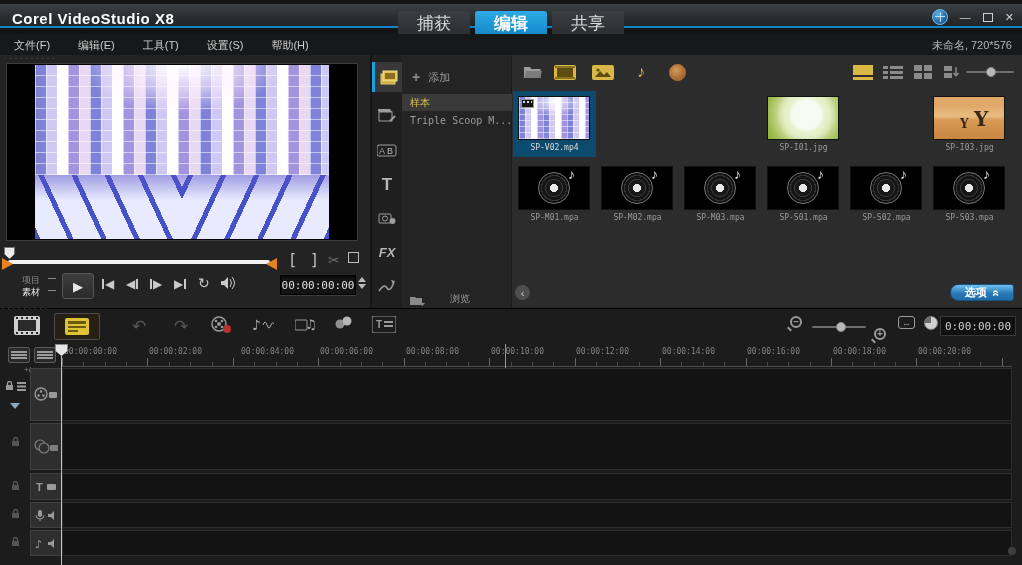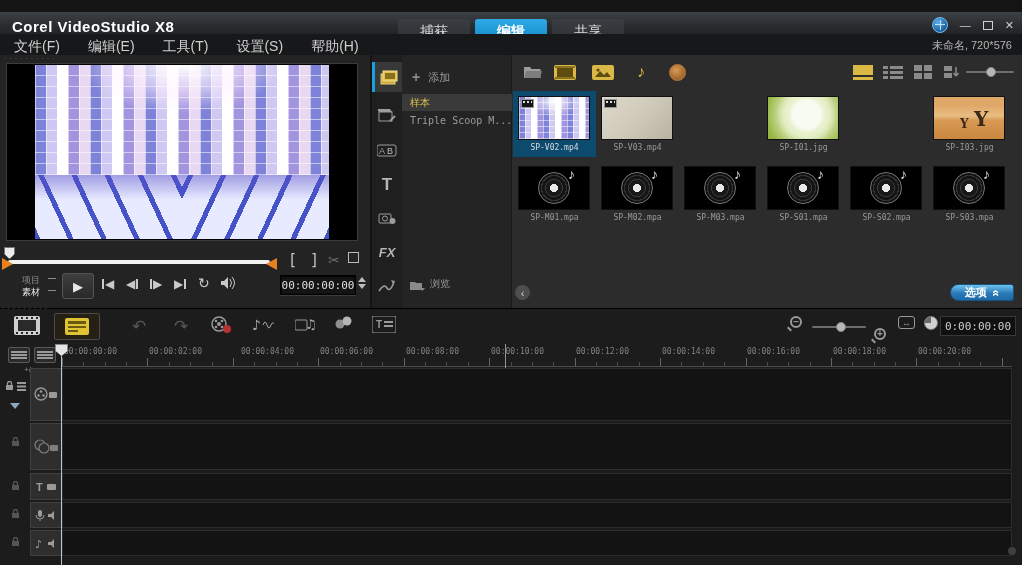--- a/index.html
+++ b/index.html
@@ -1,38 +1,38 @@
 <!DOCTYPE html>
 <html><head>
 <meta charset="utf-8">
 <style>
   *{margin:0;padding:0;box-sizing:border-box}
   html,body{width:1022px;height:565px;overflow:hidden}
   body{font-family:"Liberation Sans",sans-serif;background:#141414;position:relative}
   svg{display:block}
 
   
-  #titlebar{position:absolute;left:0;top:12px;width:1022px;height:24px;
+  #titlebar{position:absolute;left:0;top:4px;width:1022px;height:24px;
     background:linear-gradient(180deg,#3d4145 0%,#2a2d30 60%,#222427 100%);border-bottom:2px solid #1385c6}
   .app-title{position:absolute;left:12px;top:6px;color:#fff;font-size:15px;letter-spacing:.5px;font-weight:bold}
   .step-tabs{position:absolute;left:398px;top:7px;display:flex;gap:5px}
   .step-tab{width:72px;height:25px;background:linear-gradient(180deg,#3a3e42,#2b2e31);color:#d8d8d8;
-    font-size:14px;display:flex;align-items:center;justify-content:center;border-radius:3px 3px 0 0;cursor:default}
+    font-size:17px;display:flex;align-items:center;justify-content:center;border-radius:3px 3px 0 0;cursor:default}
   .step-tab.active{background:linear-gradient(180deg,#2eaae6,#1287c8);color:#fff;font-weight:bold}
   .winctl{position:absolute;right:8px;top:5px;display:flex;gap:12px;align-items:center}
   .globe{width:16px;height:16px;border-radius:50%;background:radial-gradient(circle at 35% 30%,#5ab0e8,#1f5f9e 70%);
     border:1px solid #6cc0f0;position:relative}
   .globe:before{content:"";position:absolute;left:2px;top:6px;right:2px;height:1px;background:#bfe2f6}
   .globe:after{content:"";position:absolute;left:7px;top:2px;bottom:2px;width:1px;background:#bfe2f6}
   .wbtn{color:#cfcfcf;font-size:11px;line-height:12px}
   .wbox{width:10px;height:9px;border:1px solid #cfcfcf}
 
   
   #menubar{position:absolute;left:0;top:34px;width:1022px;height:21px;background:#17181a}
-  .menu-item{color:#cfcfcf;font-size:14px;margin-right:28px}
+  .menu-item{color:#cfcfcf;font-size:11px;margin-right:28px}
   #menubar .left{position:absolute;left:14px;top:4px;display:flex}
   .proj-info{position:absolute;right:10px;top:4px;color:#b5b5b5;font-size:11px}
 
   
   #preview-panel{position:absolute;left:0;top:55px;width:370px;height:253px;background:#232323}
   .drag-dots{color:#5a5a5a;font-size:7px;letter-spacing:3px;position:absolute}
   #video-frame{position:absolute;left:6px;top:8px;width:352px;height:178px;background:#000;border:1px solid #3c3c3c}
   .pillar{position:absolute;top:0;bottom:0;width:28px;background:#000}
   #video-content{position:absolute;left:28px;right:28px;top:1px;bottom:1px;overflow:hidden}
   .mosaic-wall{position:absolute;left:0;right:0;top:0;height:63%;
@@ -81,21 +81,21 @@
   #nav-strip{position:absolute;left:0;top:0;width:30px;height:253px;background:#1f1f1f}
   .nav-ic{position:absolute;left:0;width:30px;height:30px;display:flex;align-items:center;justify-content:center;color:#9d9d9d}
   .nav-ic.active{background:#383838;border-left:3px solid #1a9fe0}
   .nav-txt{font-size:12px;font-weight:bold;color:#b5b5b5}
   #side-list{position:absolute;left:30px;top:0;width:110px;height:253px;background:#242424;border-right:1px solid #1a1a1a}
   .add-row{position:absolute;left:10px;top:14px;color:#9a9a9a;font-size:11px;display:flex;align-items:center;gap:8px}
   .add-plus{color:#8a8a8a;font-size:14px;font-weight:bold}
   .folder-item{position:absolute;left:0;width:110px;height:17px;line-height:17px;padding-left:8px;font-size:10px;color:#9a9a9a;
     font-family:"DejaVu Sans Mono",monospace;white-space:nowrap;overflow:hidden}
   .folder-item.sel{background:#3a3a3a;color:#d8c14d}
-  .browse-row{position:absolute;left:8px;bottom:17px;color:#9a9a9a;font-size:10px;display:flex;align-items:flex-end;gap:4px}
+  .browse-row{position:absolute;left:8px;bottom:2px;color:#9a9a9a;font-size:10px;display:flex;align-items:flex-end;gap:24px}
 
   #lib-main{position:absolute;left:141px;top:0;right:0;bottom:0}
   #lib-toolbar{position:absolute;left:0;top:0;right:0;height:36px}.ic-yellow{color:#d9b845}
   .lib-tb{position:absolute;top:7px;width:24px;height:20px;display:flex;align-items:center;justify-content:center}
   .sphere{width:17px;height:17px;border-radius:50%;background:radial-gradient(circle at 40% 35%,#d89a56,#8a4f1e);
     border:1px solid #b87a3a;position:relative}
   .view-ic{position:absolute;top:8px;width:22px;height:18px;display:flex;align-items:center;justify-content:center}
   .slider-track{position:absolute;height:2px;background:#6e6e6e;border-radius:1px}
   .slider-knob{position:absolute;width:10px;height:10px;border-radius:50%;background:#b8b8b8;border:1px solid #888}
 
@@ -386,26 +386,20 @@
       <div class="slider-knob" style="right:26px;top:12px"></div>
     </div>
 
     <div id="media-grid">
       <div class="cell sel" style="left:0;top:0">
         <div class="thumb k-mosaic">
             <div class="vbadge"></div>
           </div>
         <div class="cell-label">SP-V02.mp4</div>
       </div>
-      <div class="cell" style="left:83px;top:0">
-        <div class="thumb k-beige">
-            <div class="vbadge"></div>
-          </div>
-        <div class="cell-label">SP-V03.mp4</div>
-      </div>
       <div class="cell" style="left:249px;top:0">
         <div class="thumb k-dandelion"></div>
         <div class="cell-label">SP-I01.jpg</div>
       </div>
       <div class="cell" style="left:415px;top:0">
         <div class="thumb k-desert"></div>
         <div class="cell-label">SP-I03.jpg</div>
       </div>
 
       <div class="cell" style="left:0;top:70px">

